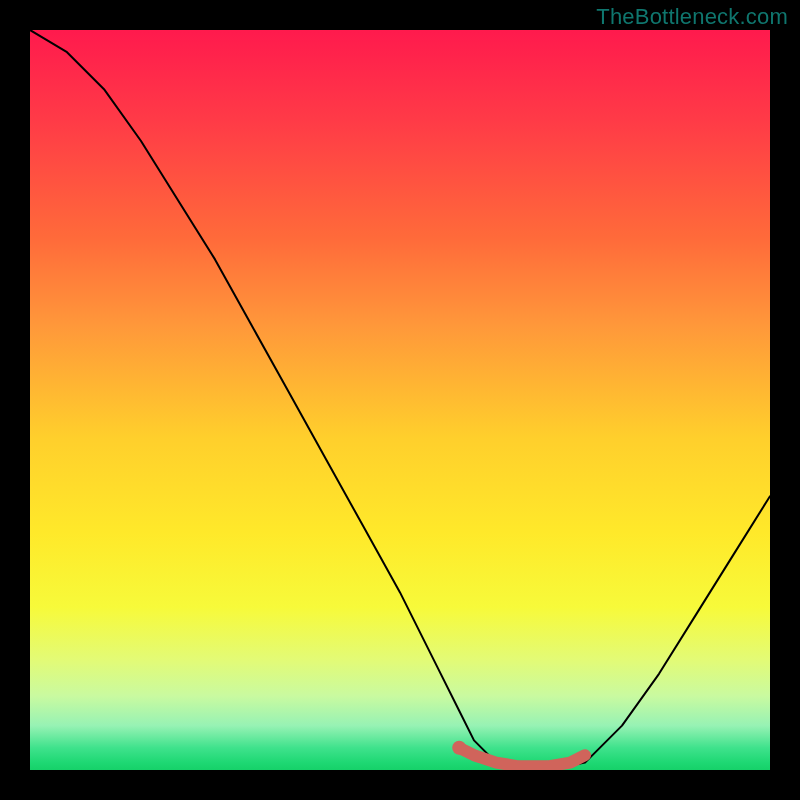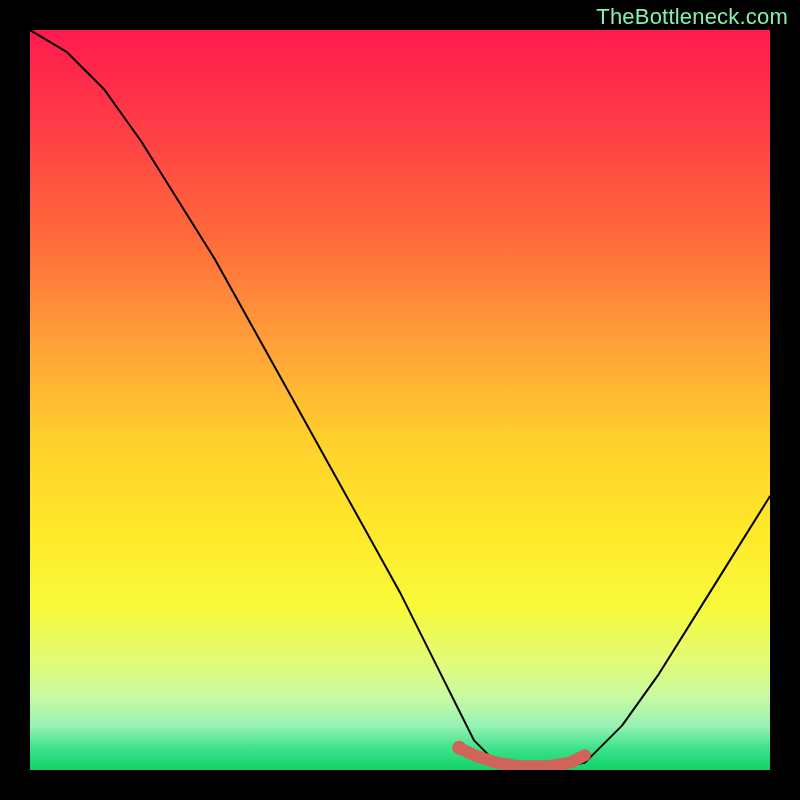--- a/index.html
+++ b/index.html
@@ -14,21 +14,21 @@
   .frame {
     position: relative;
     width: 800px;
     height: 800px;
     background: #000;
   }
   .watermark {
     position: absolute;
     top: 4px;
     right: 12px;
-    color: #86efac;
+    color: #0f766e;
     font-size: 22px;
     font-weight: 400;
     letter-spacing: 0.2px;
     z-index: 10;
   }
   .plot-area {
     position: absolute;
     left: 30px;
     top: 30px;
     width: 740px;

